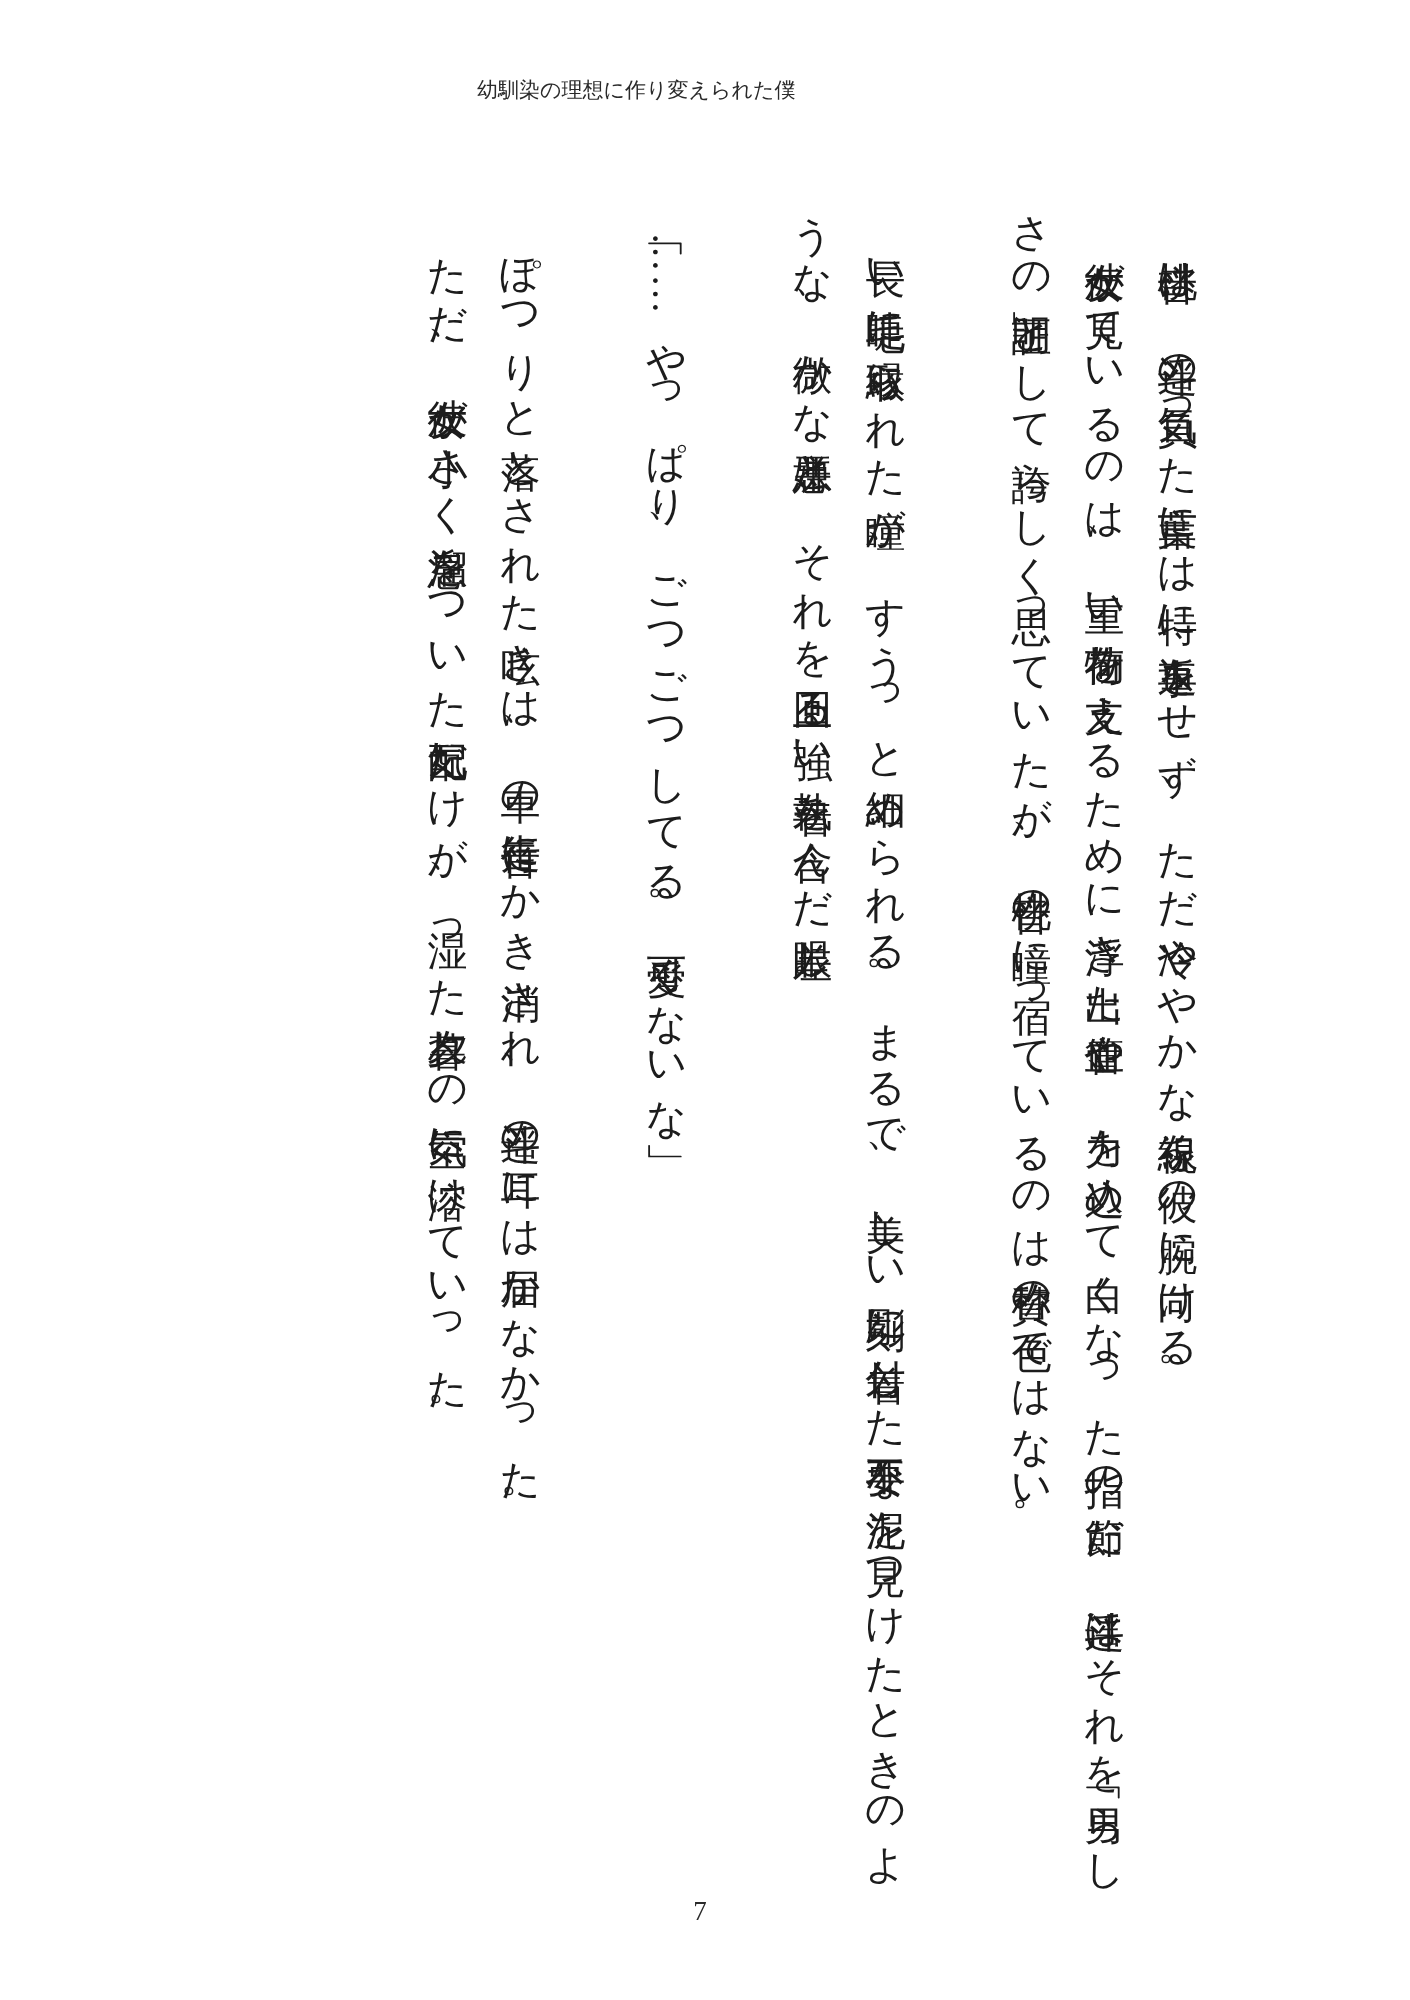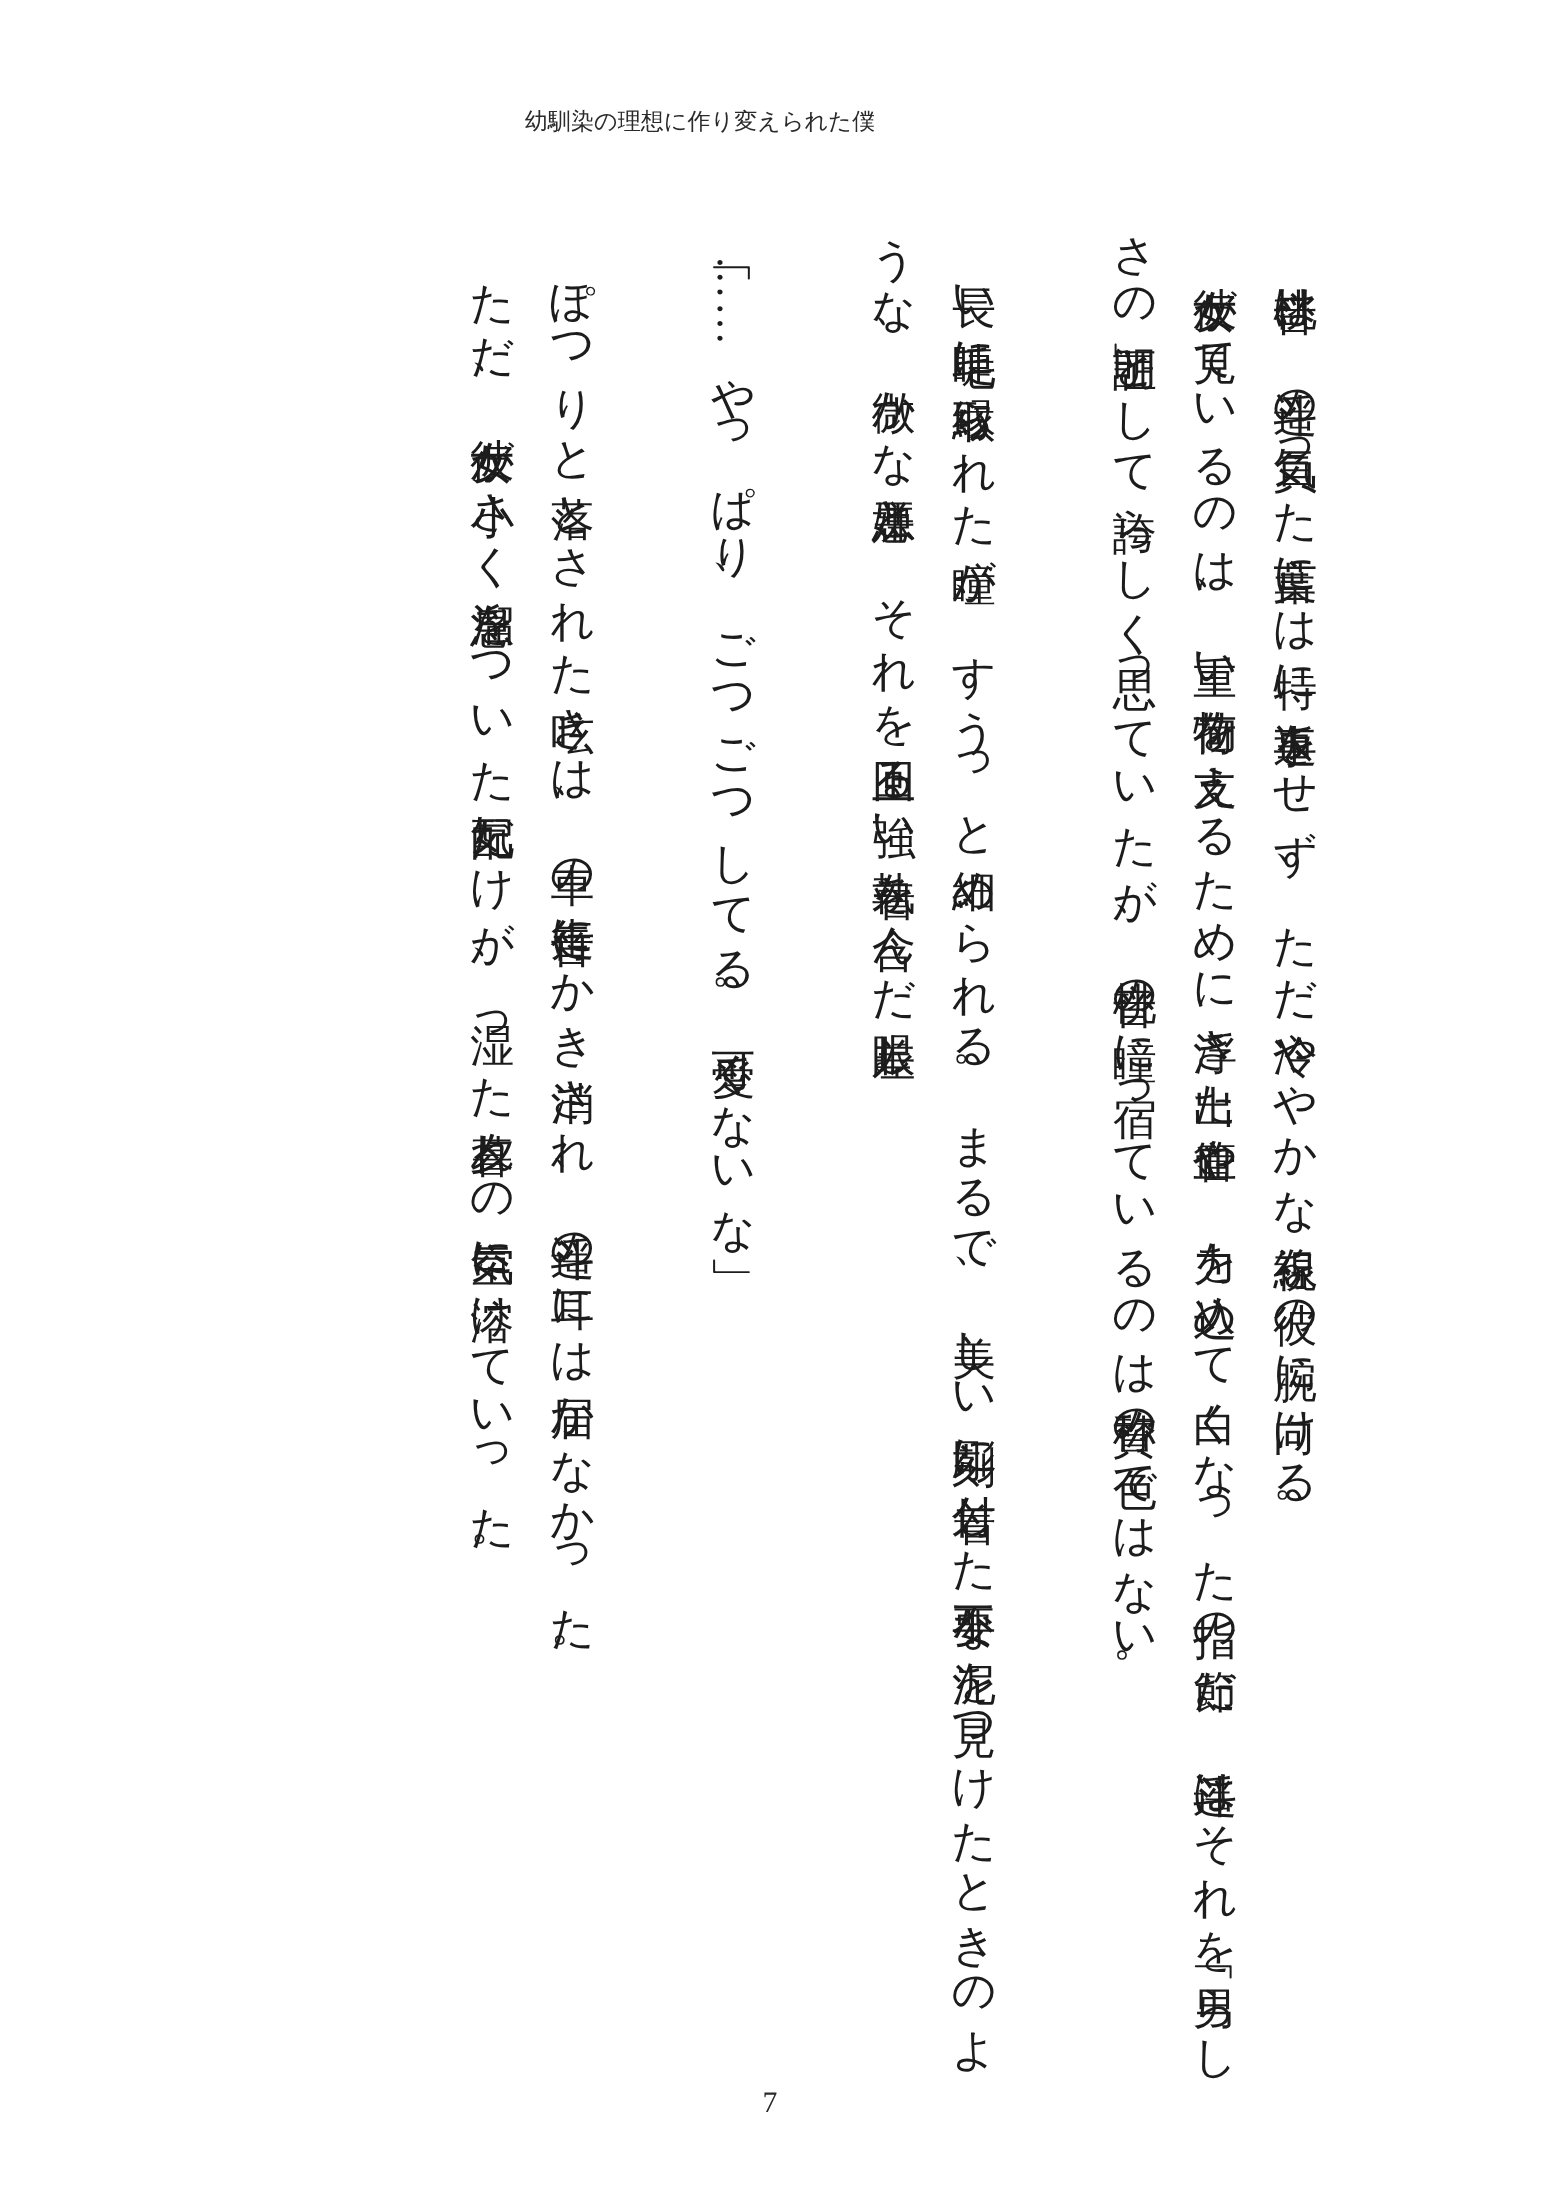--- a/index.html
+++ b/index.html
@@ -10,21 +10,21 @@
     position: relative;
     width: 1410px;
     height: 2000px;
     background: #ffffff;
     color: #1c1c1c;
     font-family: "Liberation Serif", "DejaVu Serif", serif;
     overflow: hidden;
   }
   .running-header {
     position: absolute;
-    top: 96px;
+    top: 76px;
     left: 477px;
     font-size: 21px;
     letter-spacing: 0;
     color: #2a2a2a;
     white-space: nowrap;
   }
   .body-text {
     position: absolute;
     top: 188px;
     right: 196px;

